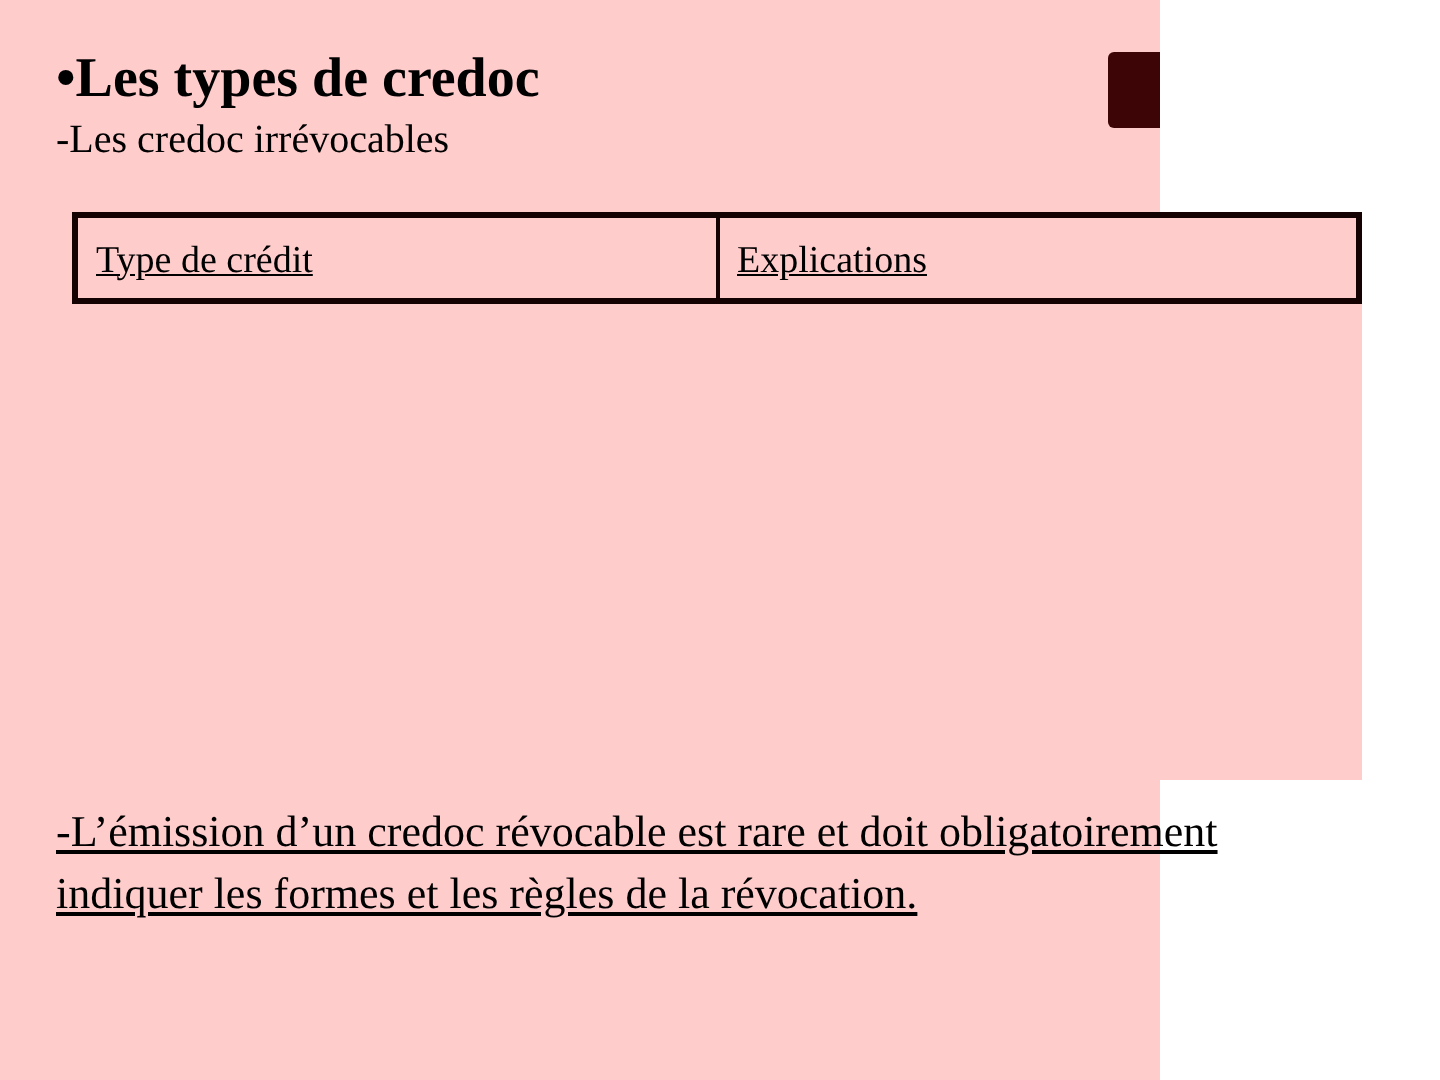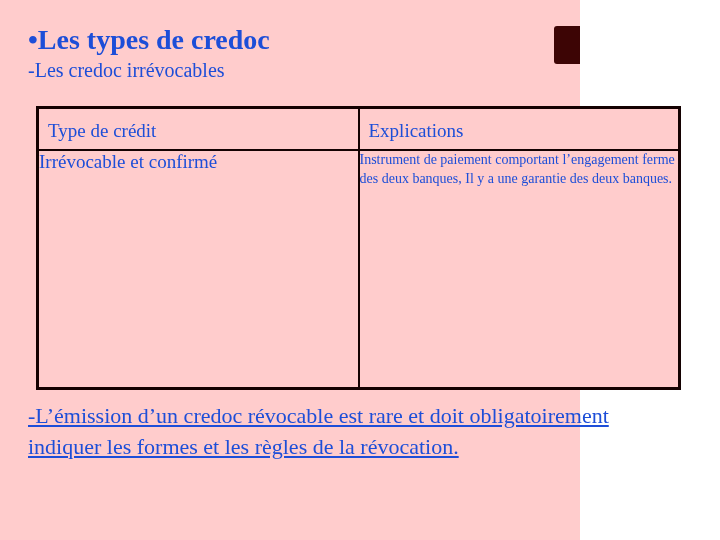--- a/index.html
+++ b/index.html
@@ -5,21 +5,21 @@
   html, body { margin: 0; padding: 0; }
   body {
     width: 720px; height: 540px;
     font-family: "Liberation Serif", "DejaVu Serif", serif;
     overflow: hidden;
   }
   .slide {
     position: relative;
     width: 580px; height: 540px;
     background: #ffcccc;
-    color: #1d4ed8;
+    color: #000000;
   }
   .title {
     position: absolute;
     left: 28px; top: 24px;
     font-size: 28px;
     font-weight: bold;
     letter-spacing: 0px;
     white-space: nowrap;
   }
   .subtitle {
@@ -43,20 +43,21 @@
     table-layout: fixed;
     background: #ffcccc;
   }
   table.credoc col { width: 321px; }
   table.credoc th, table.credoc td {
     border: 2px solid #140101;
     vertical-align: top;
     text-align: left;
     font-weight: normal;
     padding: 0;
+    text-decoration: underline;
   }
   table.credoc { border: 3px solid #140101; }
   table.credoc thead th {
     height: 33px;
     font-size: 19px;
     padding: 5px 8px 2px 9px;
     vertical-align: middle;
   }
   td.type-cell {
     font-size: 19px;
@@ -94,22 +95,18 @@
         <col>
         <col>
       </colgroup>
     <thead>
       <tr>
         <th>Type de crédit</th>
         <th>Explications</th>
       </tr>
     </thead>
     <tbody>
-      <tr class="row-2">
-        <td class="type-cell">Irrévocable et confirmé</td>
-        <td class="expl-cell">Instrument de paiement comportant l’engagement ferme des deux banques, Il y a une garantie des deux banques.</td>
-      </tr>
     </tbody>
   </table>
 
   <div class="footer">-L’émission d’un credoc révocable est rare et doit obligatoirement indiquer les formes et les règles de la révocation.</div>
 
 </div>
 
 </body></html>

